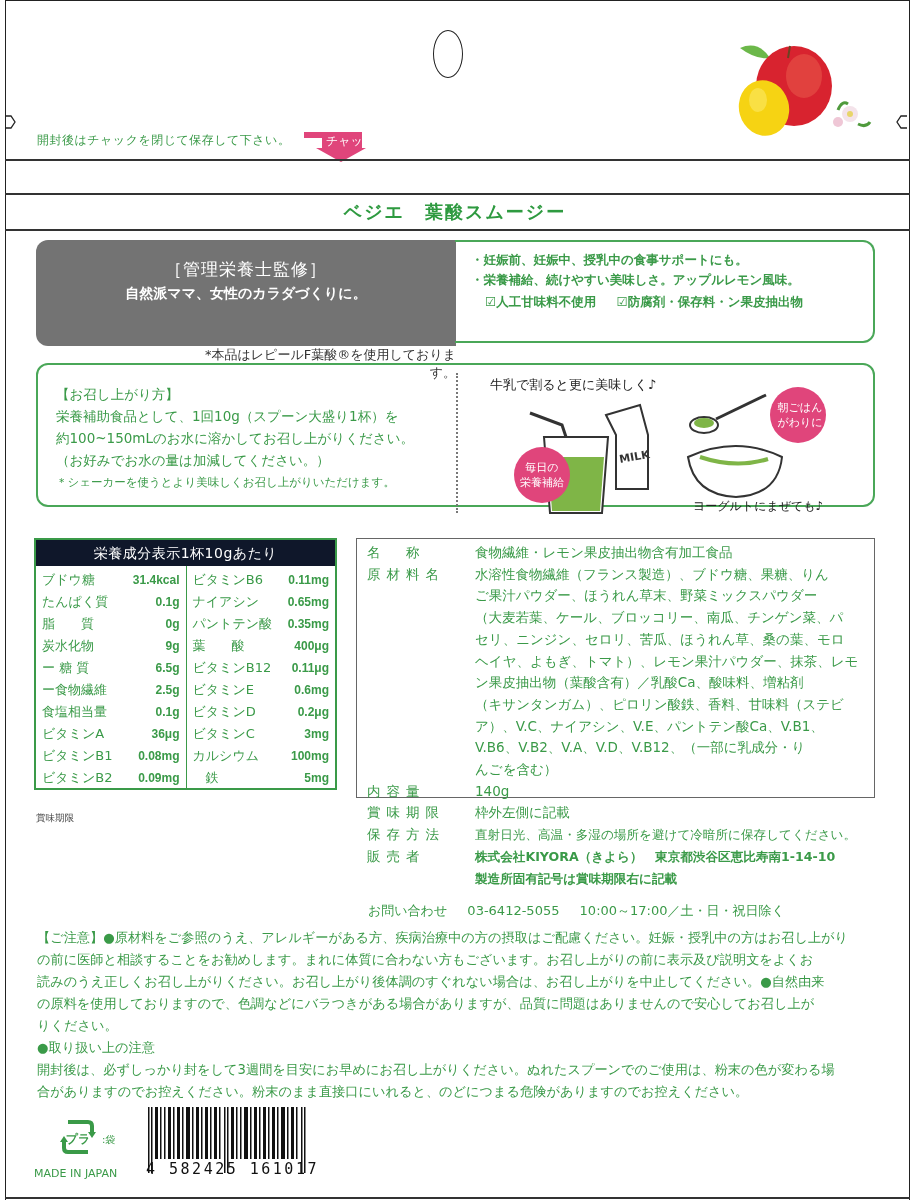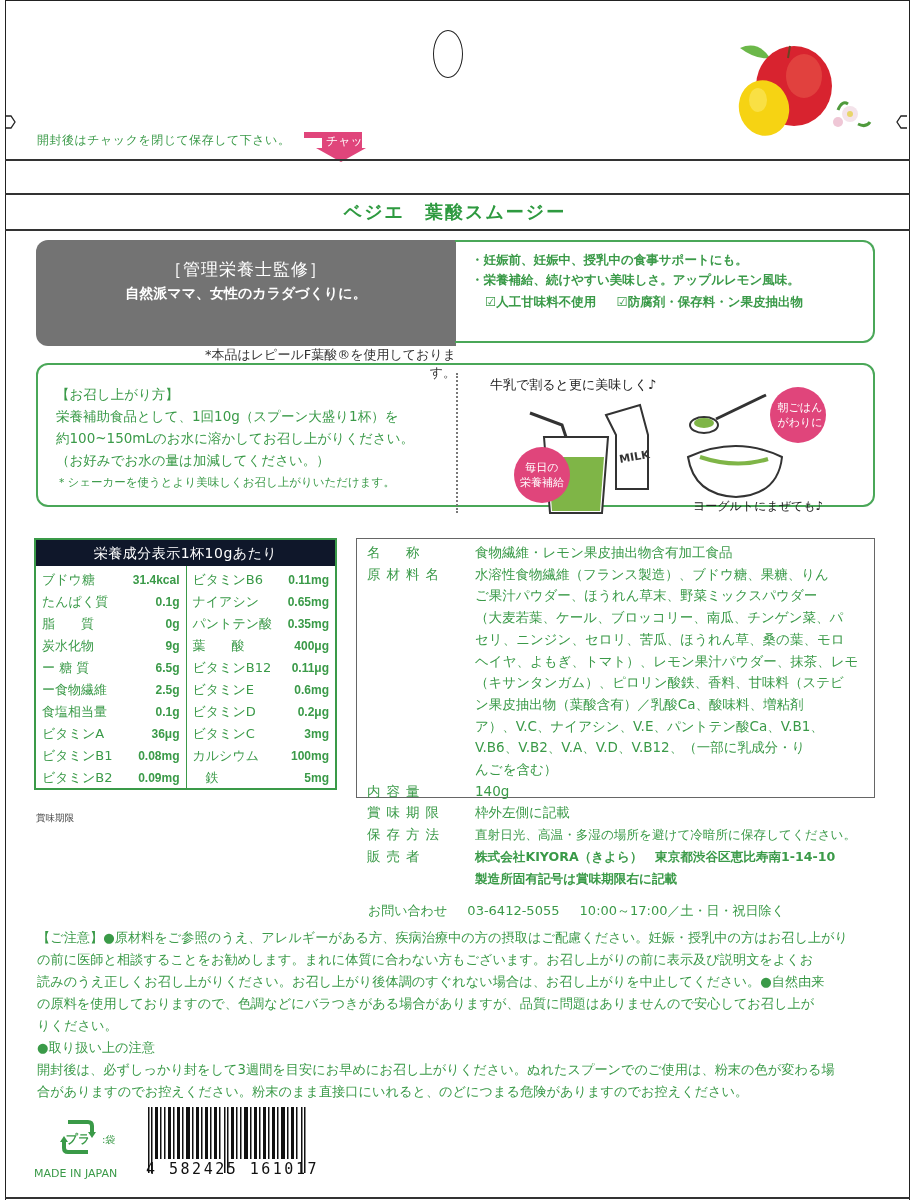--- a/index.html
+++ b/index.html
@@ -242,22 +242,22 @@
       <div class="val">食物繊維・レモン果皮抽出物含有加工食品</div>
     </div>
   <div class="lrow">
     <div class="k">原材料名</div>
     <div class="val">
       <div>水溶性食物繊維（フランス製造）、ブドウ糖、果糖、りん</div>
       <div>ご果汁パウダー、ほうれん草末、野菜ミックスパウダー</div>
       <div>（大麦若葉、ケール、ブロッコリー、南瓜、チンゲン菜、パ</div>
       <div>セリ、ニンジン、セロリ、苦瓜、ほうれん草、桑の葉、モロ</div>
       <div>ヘイヤ、よもぎ、トマト）、レモン果汁パウダー、抹茶、レモ</div>
+      <div>ン果皮抽出物（葉酸含有）／乳酸Ca、酸味料、増粘剤</div>
       <div>（キサンタンガム）、ピロリン酸鉄、香料、甘味料（ステビ</div>
-      <div>ン果皮抽出物（葉酸含有）／乳酸Ca、酸味料、増粘剤</div>
       <div>ア）、V.C、ナイアシン、V.E、パントテン酸Ca、V.B1、</div>
       <div>V.B6、V.B2、V.A、V.D、V.B12、（一部に乳成分・り</div>
       <div>んごを含む）</div>
     </div>
   </div>
   <div class="lrow">
       <div class="k">内容量</div>
       <div class="val">140g</div>
     </div>
   <div class="lrow">

